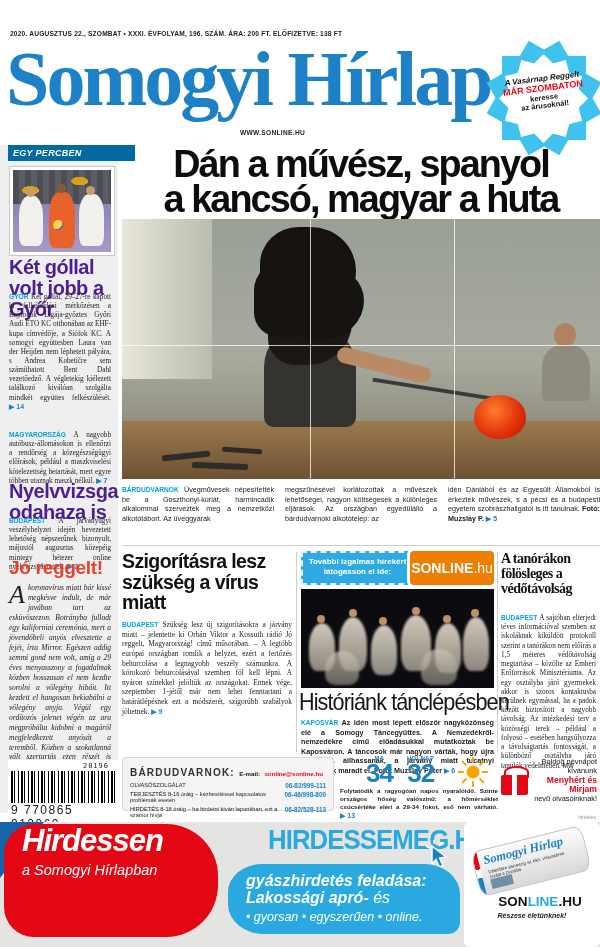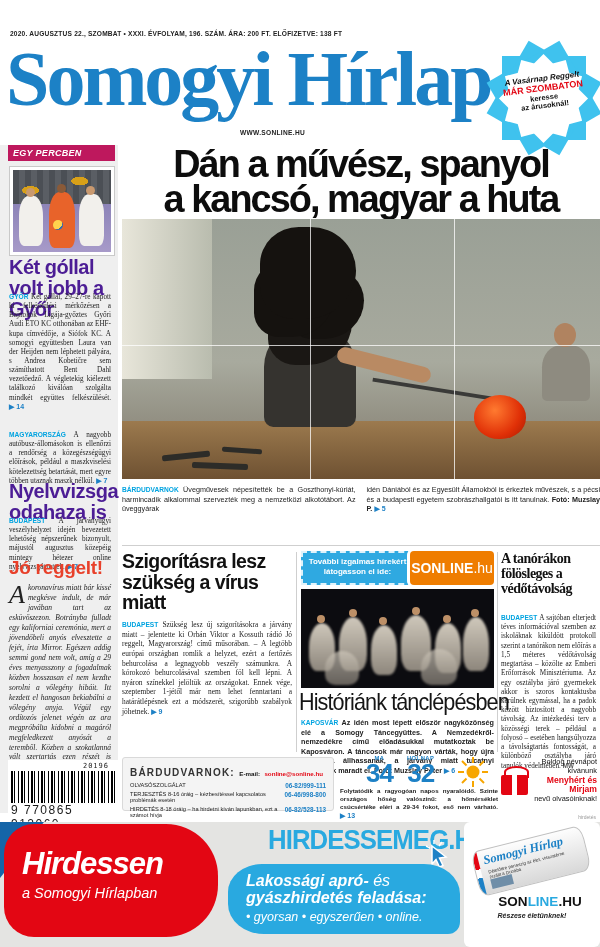--- a/index.html
+++ b/index.html
@@ -15,22 +15,22 @@
   .burst .sq{position:absolute;background:#3fc2ee;width:84px;height:84px;left:-42px;top:-42px;}
   .burst .sq.r30{transform:rotate(30deg);} .burst .sq.r60{transform:rotate(60deg);}
   .burst .wsq{position:absolute;background:#fff;width:63px;height:63px;left:-31.5px;top:-31.5px;}
   .burst .wsq.r15{transform:rotate(15deg);} .burst .wsq.r45{transform:rotate(45deg);} .burst .wsq.r75{transform:rotate(75deg);}
   .burst-text{position:absolute;left:0;top:22px;width:113px;text-align:center;transform:rotate(-7deg);line-height:1.15;}
   .burst-l1{font-size:8px;font-weight:bold;font-style:italic;color:#111;}
   .burst-l2{font-size:9px;font-weight:bold;color:#e30613;}
   .burst-l3,.burst-l4{font-size:7.5px;font-weight:bold;color:#111;}
   
   .sidebar{position:absolute;left:0;top:145px;width:118px;height:668px;background:#efefef;}
-  .sb-tag{position:absolute;left:8px;top:0;width:102px;background:#be185d;color:#fff;
-          font-size:9px;font-weight:bold;font-style:italic;padding:3px 0 3px 5px;letter-spacing:.3px;}
+  .sb-tag{position:absolute;left:8px;top:0;width:102px;background:#0369a1;color:#fff;
+          font-size:9px;font-weight:bold;font-style:italic;padding:3px 20px 3px 5px;letter-spacing:.3px;}
   .sb-photo{position:absolute;left:10px;top:22px;width:98px;height:82px;border:3px solid #fff;
             box-shadow:0 0 0 1px #c9c9c9;overflow:hidden;background:#555;}
   .hb-seats{position:absolute;inset:0;height:45%;background:
       radial-gradient(14px 7px at 18% 55%,#d8a018 60%,transparent 61%),
       radial-gradient(14px 7px at 68% 30%,#d8a018 60%,transparent 61%),
       repeating-linear-gradient(90deg,#4b4f55 0 6px,#5a5e64 6px 12px);}
   .hb-floor{position:absolute;left:0;top:42%;width:100%;height:58%;background:linear-gradient(180deg,#8d84b8,#a79ac9);}
   .hb-p{position:absolute;border-radius:40% 40% 20% 20%;}
   .hb-head{position:absolute;border-radius:50%;background:#c9996f;width:9px;height:9px;}
   .hb-ball{position:absolute;width:10px;height:10px;border-radius:50%;background:radial-gradient(circle at 35% 35%,#ffd34d 60%,#2f6db5 61%);}
@@ -121,21 +121,21 @@
   .gift-bow{position:absolute;left:4px;top:3px;width:21px;height:10px;border:2.5px solid #e30613;
             border-radius:50% 50% 0 0;border-bottom:none;background:transparent;}
   .nd-text{text-align:right;font-size:7.4px;line-height:1.25;color:#111;flex:1;}
   .nd-names{color:#e30613;font-weight:bold;font-size:8.6px;line-height:1.1;}
   .ad-marker{position:absolute;right:4px;top:814px;font-size:5px;color:#999;}
   
   .ad{position:absolute;left:0;top:822px;width:600px;height:125px;background:#e4e4e2;overflow:hidden;}
   .ad-wedge{position:absolute;left:0;top:0;width:44px;height:56px;background:#1565a8;
             clip-path:polygon(0 0,100% 0,0 100%);}
   .ad-red{position:absolute;left:4px;top:2px;width:214px;height:113px;background:#e30613;
-          border-radius:30px 52px 52px 30px;padding:24px 0 0 18px;box-sizing:border-box;color:#fff;font-style:italic;}
+          border-radius:30px 52px 52px 30px;padding:1px 0 0 18px;box-sizing:border-box;color:#fff;font-style:italic;}
   .ad-red-title{font-size:31px;font-weight:800;letter-spacing:-1px;line-height:1;}
   .ad-red-l2{font-size:14.5px;margin-top:6px;}
   .ad-red-l3{font-size:14.5px;margin-top:2px;}
   .ad-site{position:absolute;left:268px;top:2px;width:230px;font-size:28px;font-weight:800;color:#29a9e0;
            letter-spacing:-1px;transform:scaleX(.92);transform-origin:left;white-space:nowrap;}
   .ad-cursor{position:absolute;left:424px;top:16px;}
   .ad-blue{position:absolute;left:228px;top:42px;width:232px;height:70px;background:#29a9e0;
            border-radius:34px 36px 12px 36px/28px 30px 12px 30px;color:#fff;padding:9px 0 0 18px;box-sizing:border-box;}
   .ad-blue-l1{font-size:16px;font-weight:bold;font-style:italic;line-height:1.05;}
   .ad-blue-l1 .thin{font-weight:normal;}
@@ -243,20 +243,21 @@
     <div class="mp-grid-v" style="left:188px;"></div>
     <div class="mp-grid-v" style="left:332px;"></div>
     <div class="mp-grid-h" style="top:126px;"></div>
   </div>
 
   <div class="caption">
     <div class="col">
       <span class="lead">BÁRDUDVARNOK</span>
       <span>Üvegművesek népesítették be a Goszthonyi-kúriát, harmincadik alkalommal szervezték meg a nemzetközi alkotótábort. Az üveggyárak</span>
     </div>
+    <div class="col">megszűnésével korlátozottak a művészek lehetőségei, nagyon költségesek a különleges eljárások. Az országban egyedülálló a bárdudvarnoki alkotótelep: az</div>
     <div class="col">
       <span>idén Dániából és az Egyesült Államokból is érkeztek művészek, s a pécsi és a budapesti egyetem szobrászhallgatói is itt tanulnak.</span>
       <span class="credit">Fotó: Muzslay P.</span>
       <span class="pageref">▶ 5</span>
     </div>
   </div>
 
   <div class="rule-h"></div>
   <div class="rule-v" style="left:296px;"></div>
   <div class="rule-v" style="left:497px;"></div>
@@ -381,22 +382,22 @@
     <div class="ad-site">HIRDESSEMEG.HU</div>
     <svg class="ad-cursor" width="26" height="30" viewBox="0 0 26 30">
       <g stroke="#fff" stroke-width="1.5">
         <line x1="10" y1="2" x2="10" y2="6"></line>
           <line x1="2" y1="8" x2="6" y2="10"></line>
           <line x1="18" y1="4" x2="15" y2="8"></line>
       </g>
       <path d="M8 8 L22 19 L15.5 20 L19 27.5 L15.5 29 L12 21.5 L8 26 Z" fill="#1d81c6" stroke="#fff" stroke-width="1.5"></path>
     </svg>
     <div class="ad-blue">
+      <div class="ad-blue-l1">gyászhirdetés feladása:</div>
       <div class="ad-blue-l1"><span>Lakossági apró-</span> <span class="thin">és</span></div>
-      <div class="ad-blue-l1">gyászhirdetés feladása:</div>
       <div class="ad-blue-l3">• gyorsan • egyszerűen • online.</div>
     </div>
     <div class="ad-paper">
       <div class="roll">
         <div class="roll-stripe"></div>
         <div class="roll-name">Somogyi Hírlap</div>
         <div class="roll-sub">Délelőttre panaszig az élet, visszatérne (szállt a Dunába</div>
         <div class="roll-pic"></div>
       </div>
       <div class="paper-site">

